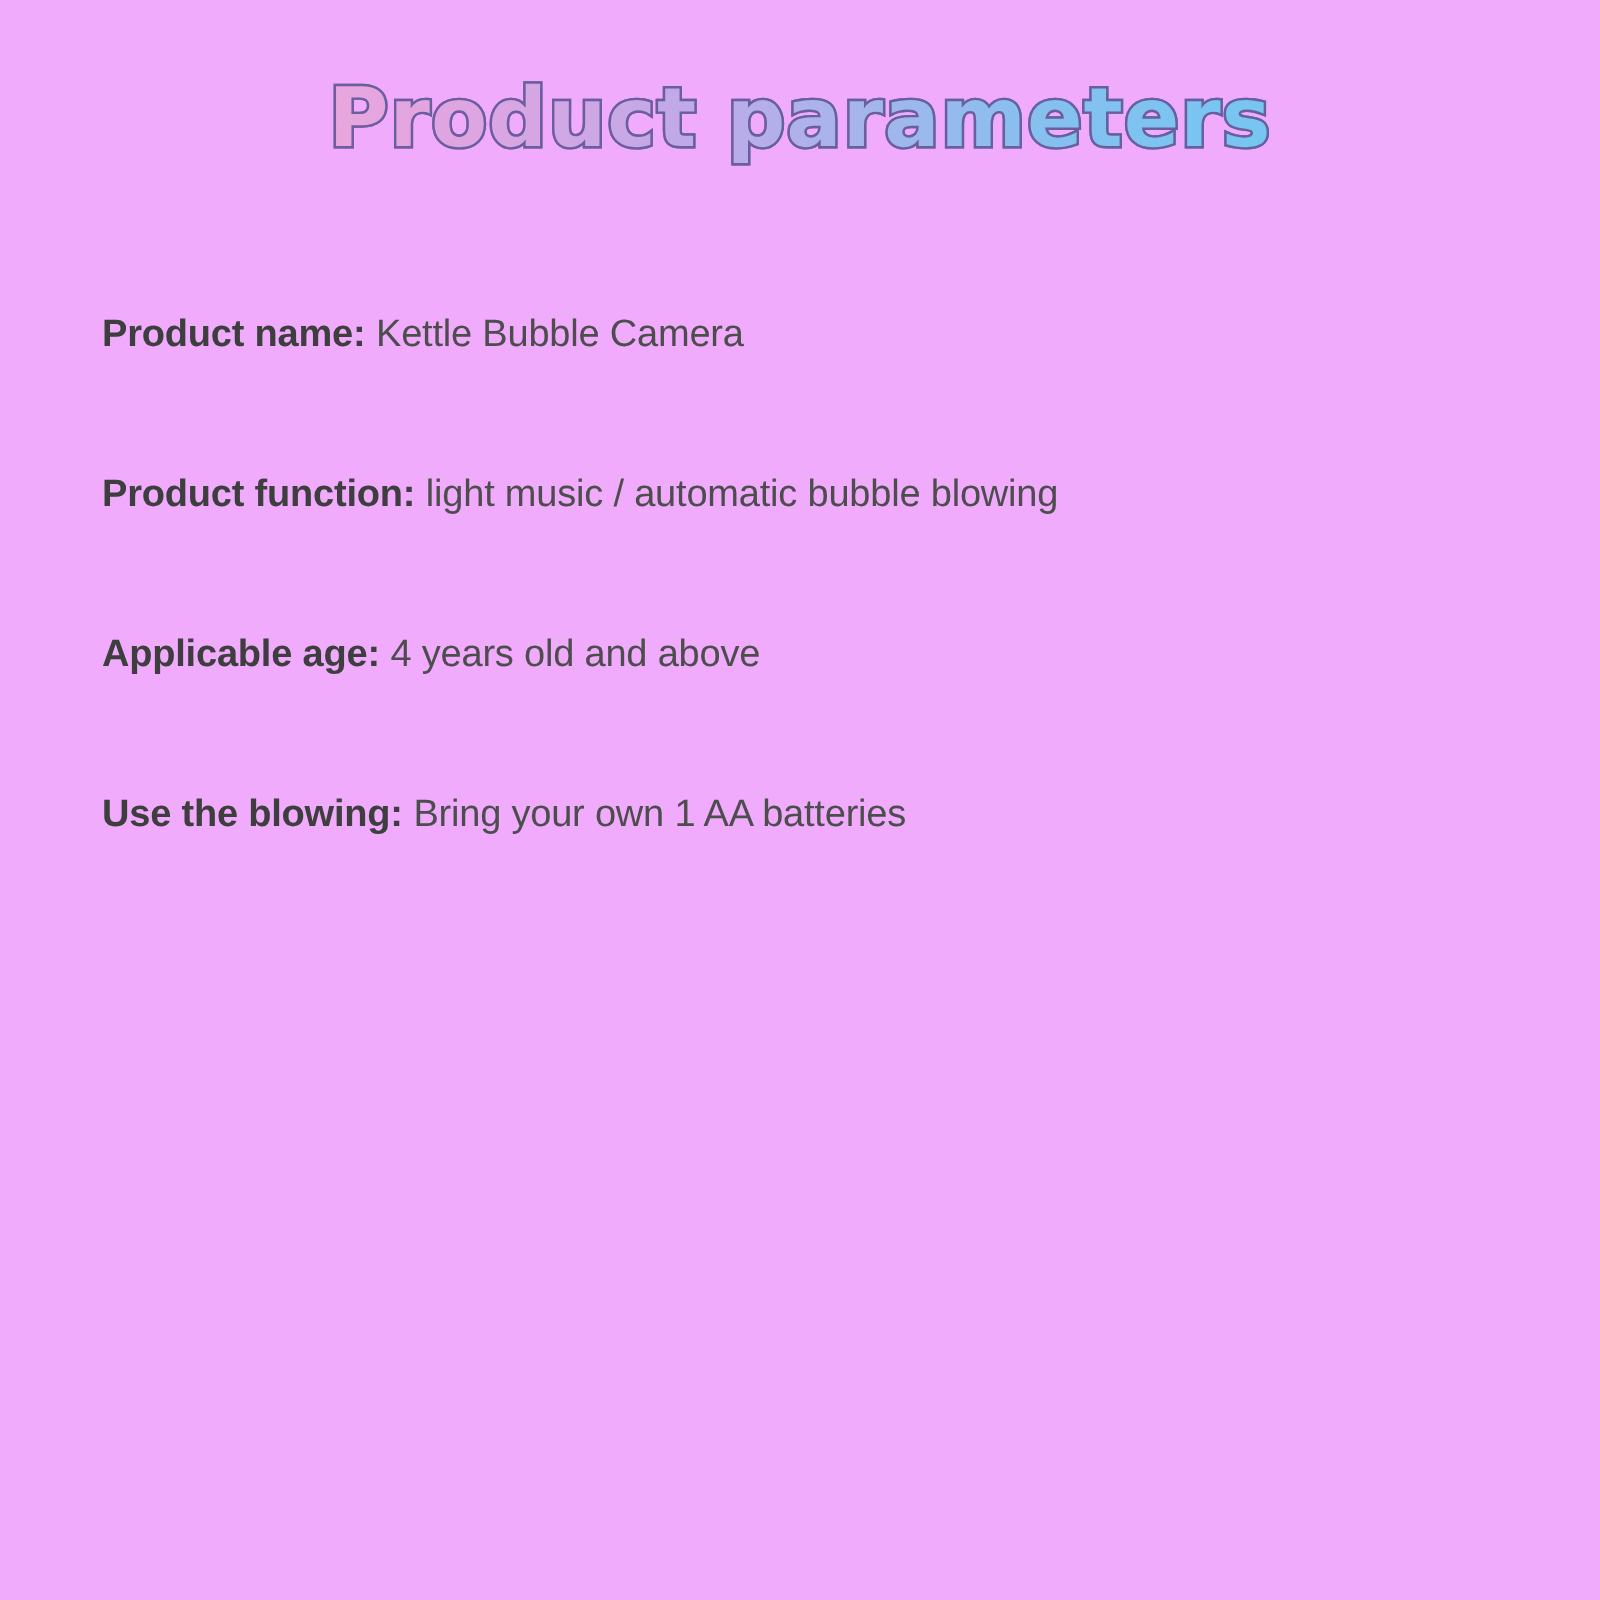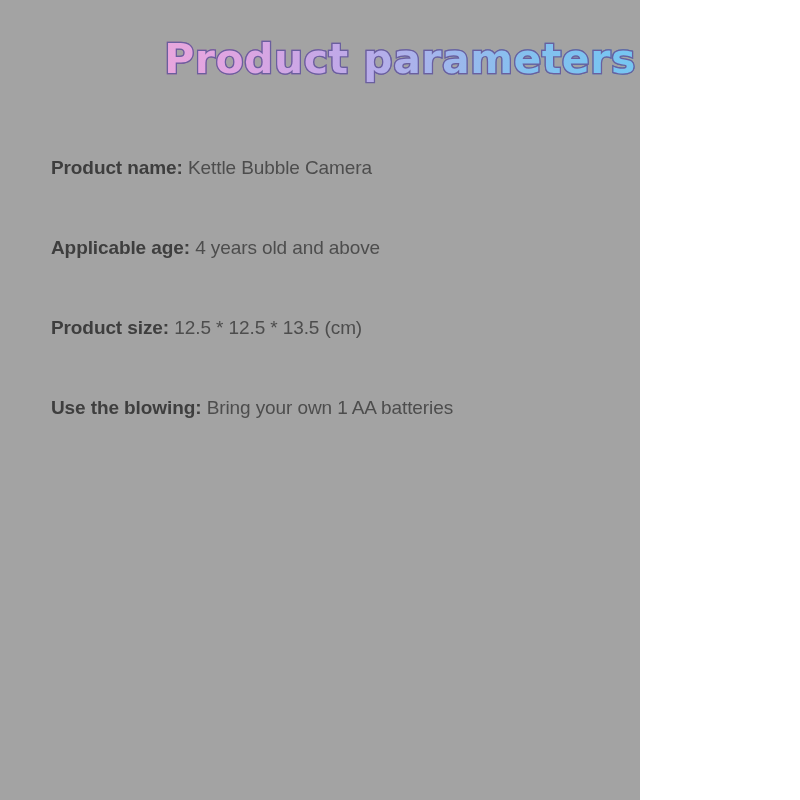--- a/index.html
+++ b/index.html
@@ -9,23 +9,23 @@
   body {
     width: 800px;
     height: 800px;
     background: #ffffff;
     font-family: "Liberation Sans", sans-serif;
     overflow: hidden;
   }
 
   .page {
     position: relative;
-    width: 640px;
+    width: 800px;
     height: 800px;
-    background: #a3a3a3;
+    background: #f0abfc;
     box-sizing: border-box;
   }
 
   
   .title-wrap {
     position: absolute;
     left: 0;
     top: 36px;
     width: 800px;
     text-align: center;
@@ -119,31 +119,31 @@
     <span class="title">Product parameters</span>
   </div>
 
   <div class="specs">
 
     <div class="spec-row">
       <span class="spec-label">Product name:</span>
       <span class="spec-value">Kettle Bubble Camera</span>
     </div>
 
+    <div class="spec-row">
+      <span class="spec-label">Product function:</span>
+      <span class="spec-value">light music / automatic bubble blowing</span>
+    </div>
 
 
     <div class="spec-row">
       <span class="spec-label">Applicable age:</span>
       <span class="spec-value">4 years old and above</span>
     </div>
 
-    <div class="spec-row">
-      <span class="spec-label">Product size:</span>
-      <span class="spec-value">12.5 * 12.5 * 13.5 (cm)</span>
-    </div>
 
     <div class="spec-row">
       <span class="spec-label">Use the blowing:</span>
       <span class="spec-value">Bring your own 1 AA batteries</span>
     </div>
 
 
 
   </div>
 </div>

